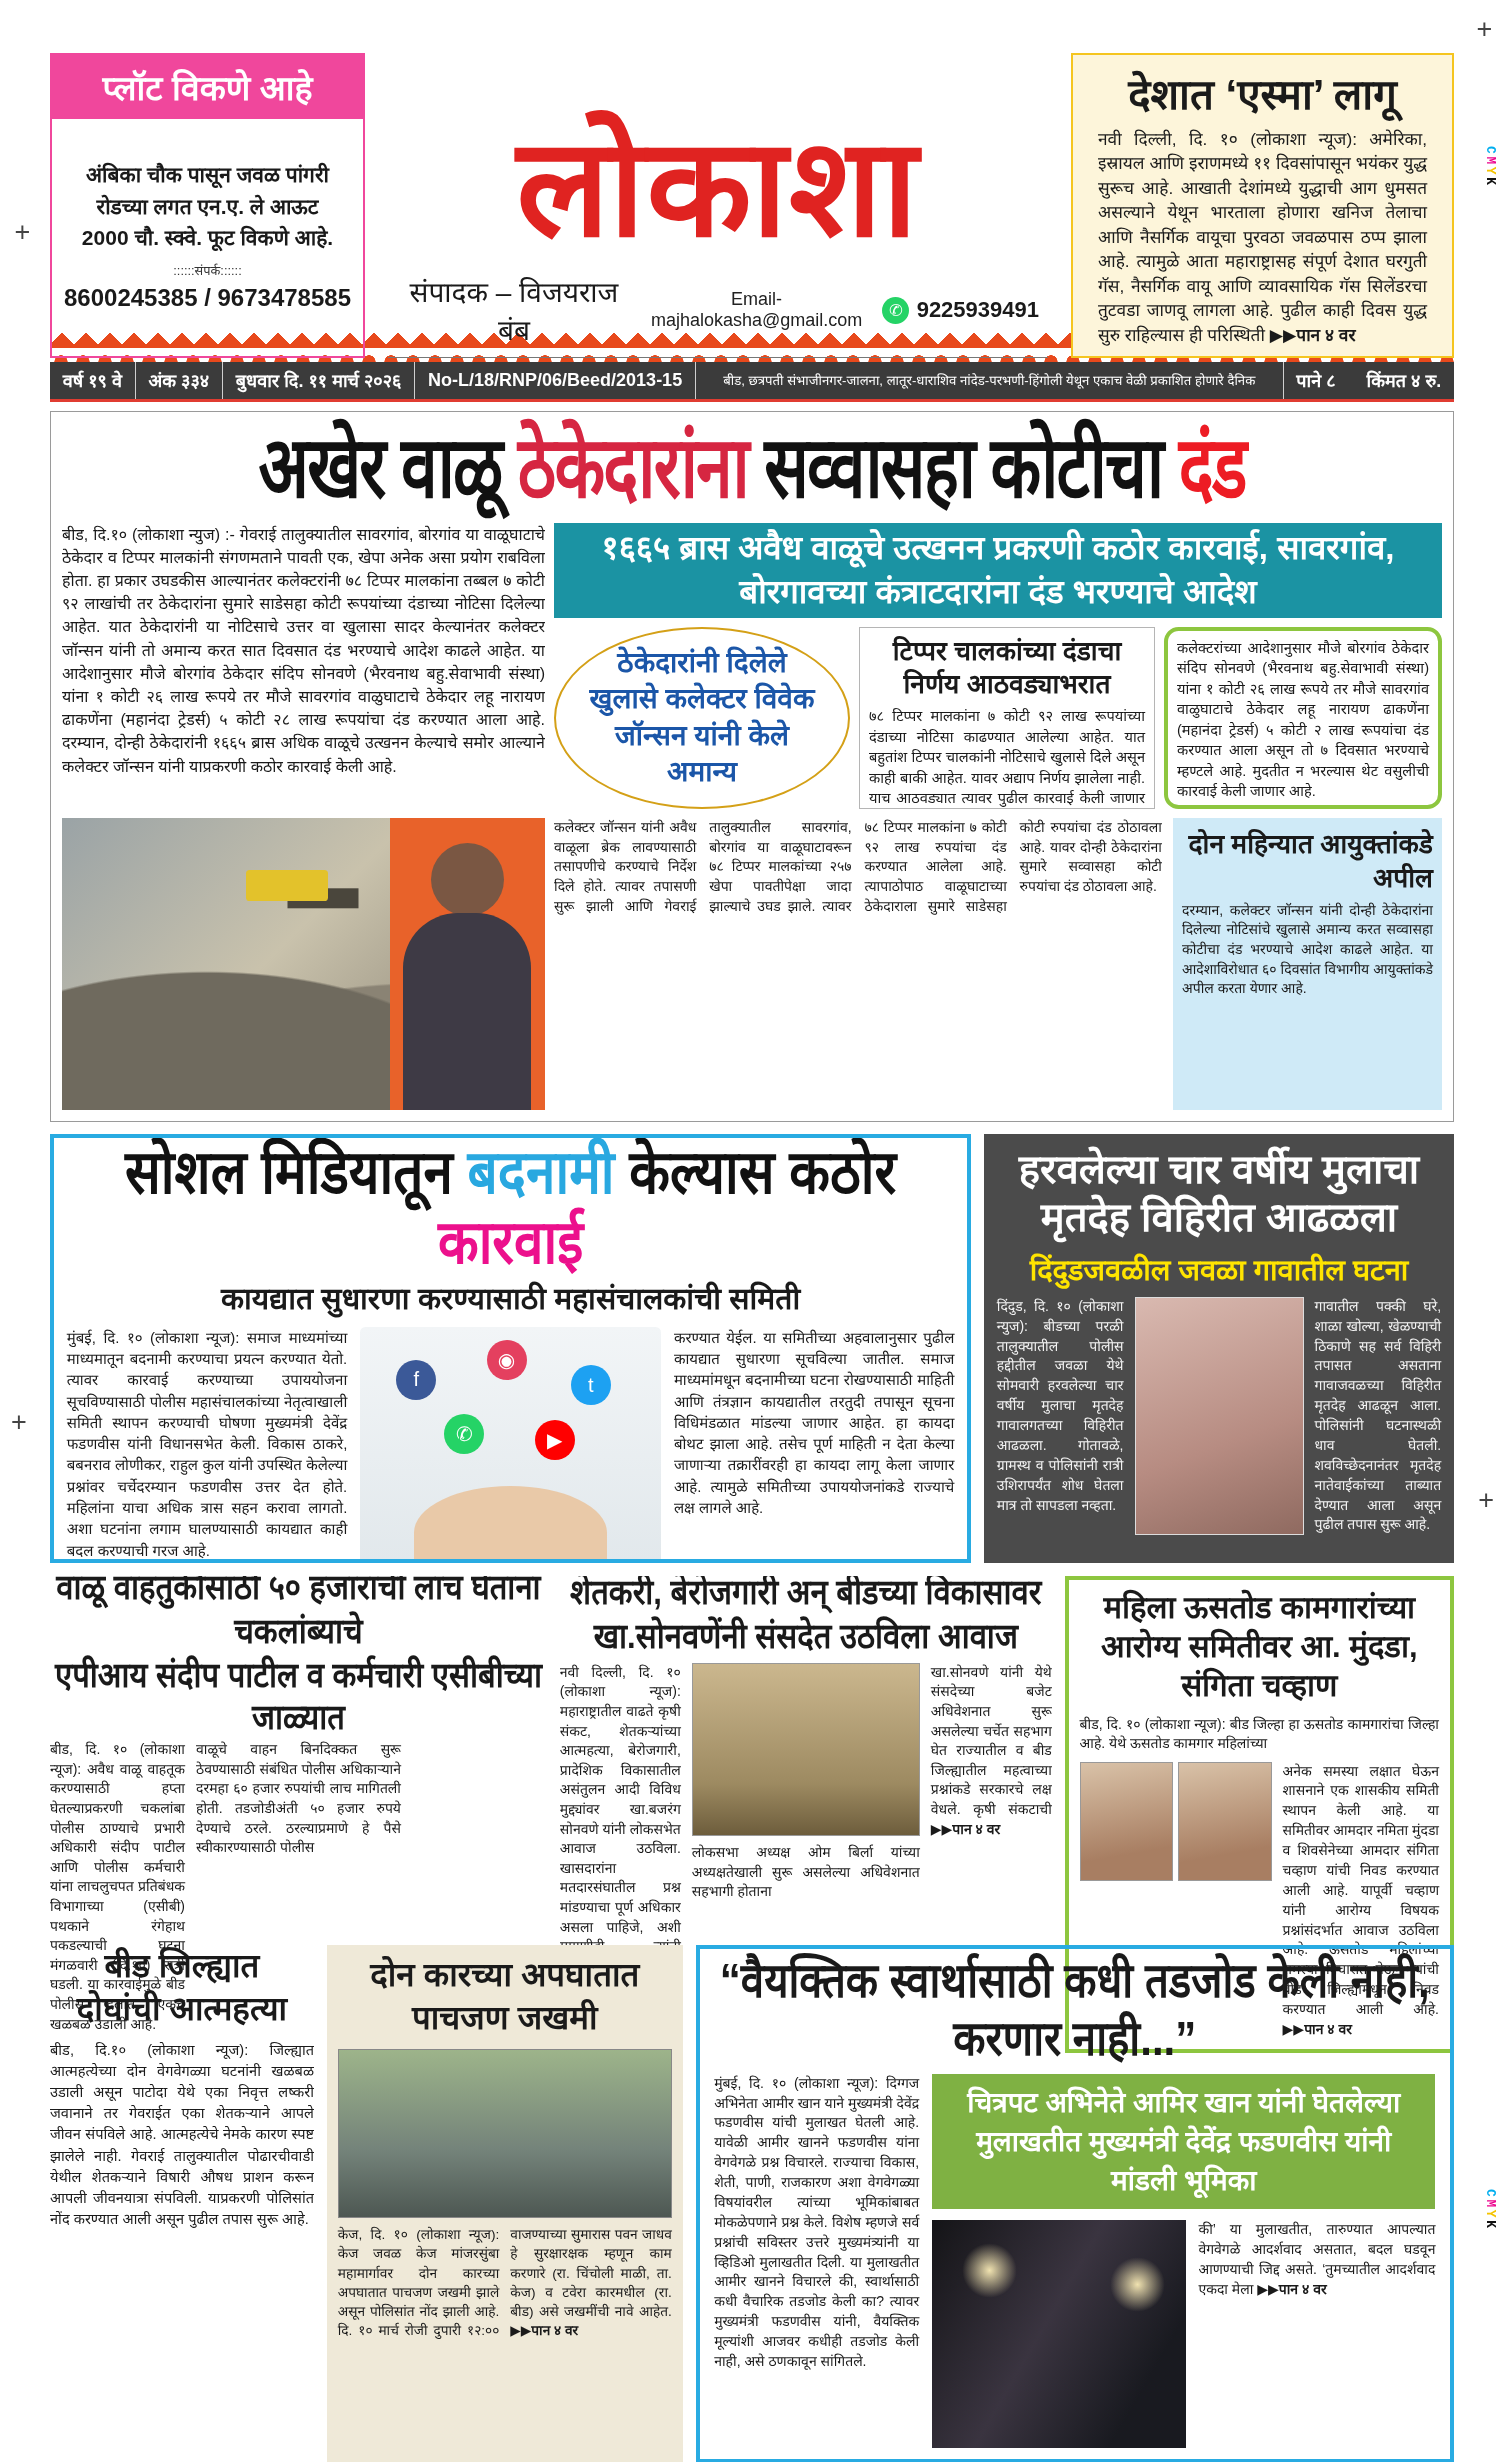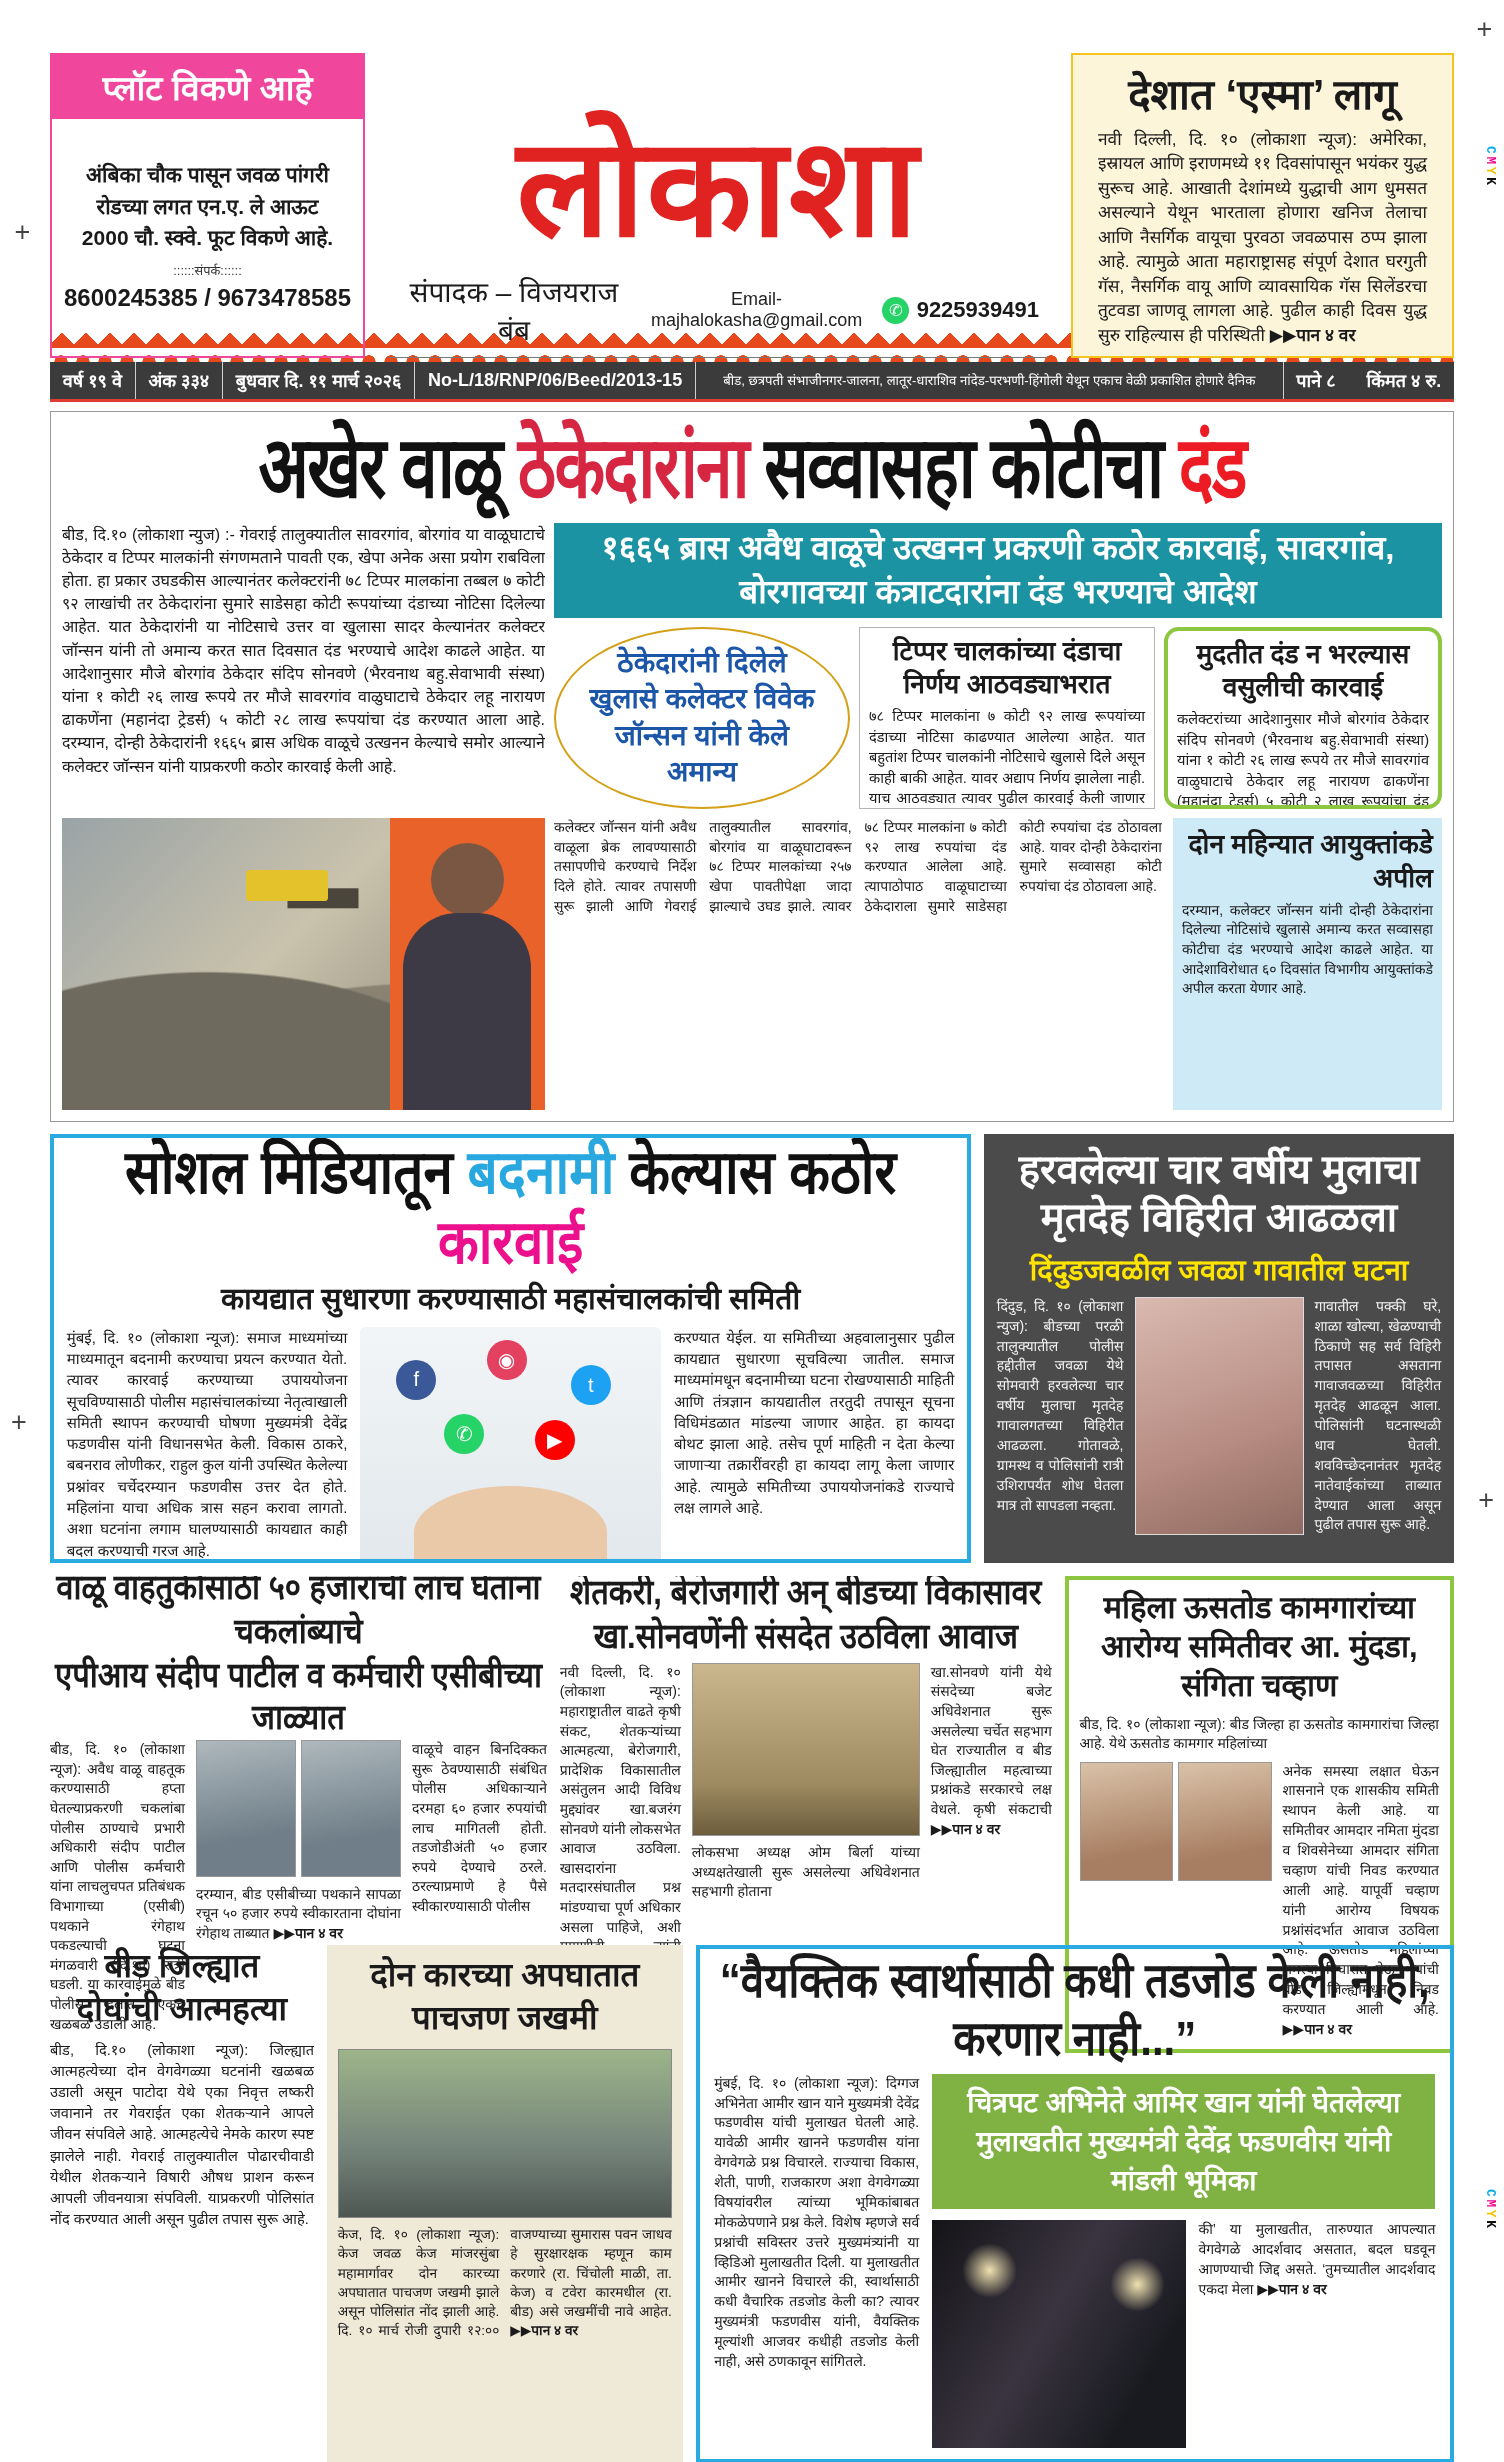--- a/index.html
+++ b/index.html
@@ -200,21 +200,20 @@
         <div class="tealbox">१६६५ ब्रास अवैध वाळूचे उत्खनन प्रकरणी कठोर कारवाई, सावरगांव, बोरगावच्या कंत्राटदारांना दंड भरण्याचे आदेश</div>
 
         <div class="oval">ठेकेदारांनी दिलेले खुलासे कलेक्टर विवेक जॉन्सन यांनी केले अमान्य</div>
 
         <div class="panel">
           <div class="pttl">टिप्पर चालकांच्या दंडाचा निर्णय आठवड्याभरात</div>
           <div class="pbd">७८ टिप्पर मालकांना ७ कोटी ९२ लाख रूपयांच्या दंडाच्या नोटिसा काढण्यात आलेल्या आहेत. यात बहुतांश टिप्पर चालकांनी नोटिसाचे खुलासे दिले असून काही बाकी आहेत. यावर अद्याप निर्णय झालेला नाही. याच आठवड्यात त्यावर पुढील कारवाई केली जाणार असल्याचे सुत्रांनी सांगितले.</div>
         </div>
 
         <div class="panel green">
-          <div class="pttl">मुदतीत दंड न भरल्यास वसुलीची कारवाई</div>
           <div class="pbd">कलेक्टरांच्या आदेशानुसार मौजे बोरगांव ठेकेदार संदिप सोनवणे (भैरवनाथ बहु.सेवाभावी संस्था) यांना १ कोटी २६ लाख रूपये तर मौजे सावरगांव वाळुघाटाचे ठेकेदार लहू नारायण ढाकणेंना (महानंदा ट्रेडर्स) ५ कोटी २ लाख रूपयांचा दंड करण्यात आला असून तो ७ दिवसात भरण्याचे म्हण्टले आहे. मुदतीत न भरल्यास थेट वसुलीची कारवाई केली जाणार आहे.</div>
         </div>
 
         <div class="leadphoto">
           <div class="mound"></div>
           <div class="excavator"></div>
           <div class="portrait">
             <div class="head"></div>
             <div class="torso"></div>
           </div>
@@ -260,30 +259,20 @@
     </section>
 
     <section class="row3">
       <article class="art">
         <h2 class="hl4">
           <span>वाळू वाहतुकीसाठी ५० हजाराची लाच घेताना चकलांब्याचे</span><br>
           <span>एपीआय संदीप पाटील व कर्मचारी एसीबीच्या जाळ्यात</span>
         </h2>
         <div class="cols2">
           <p>बीड, दि. १० (लोकाशा न्यूज): अवैध वाळू वाहतूक करण्यासाठी हप्ता घेतल्याप्रकरणी चकलांबा पोलीस ठाण्याचे प्रभारी अधिकारी संदीप पाटील आणि पोलीस कर्मचारी यांना लाचलुचपत प्रतिबंधक विभागाच्या (एसीबी) पथकाने रंगेहाथ पकडल्याची घटना मंगळवारी (दि.१०) रात्री घडली. या कारवाईमुळे बीड पोलीस दलात एकच खळबळ उडाली आहे.</p>
-          <div class="midcolstack">
-            <div class="officers">
-              <div></div>
-              <div></div>
-            </div>
-            <p>
-              <span>दरम्यान, बीड एसीबीच्या पथकाने सापळा रचून ५० हजार रुपये स्वीकारताना दोघांना रंगेहाथ ताब्यात</span>
-              <span class="more">▶▶पान ४ वर</span>
-            </p>
-          </div>
           <p>वाळूचे वाहन बिनदिक्कत सुरू ठेवण्यासाठी संबंधित पोलीस अधिकाऱ्याने दरमहा ६० हजार रुपयांची लाच मागितली होती. तडजोडीअंती ५० हजार रुपये देण्याचे ठरले. ठरल्याप्रमाणे हे पैसे स्वीकारण्यासाठी पोलीस</p>
         </div>
       </article>
 
       <article class="art">
         <h2 class="hl4">शेतकरी, बेरोजगारी अन् बीडच्या विकासावर खा.सोनवणेंनी संसदेत उठविला आवाज</h2>
         <div class="parl">
           <p>नवी दिल्ली, दि. १० (लोकाशा न्यूज): महाराष्ट्रातील वाढते कृषी संकट, शेतकऱ्यांच्या आत्महत्या, बेरोजगारी, प्रादेशिक विकासातील असंतुलन आदी विविध मुद्द्यांवर खा.बजरंग सोनवणे यांनी लोकसभेत आवाज उठविला. खासदारांना मतदारसंघातील प्रश्न मांडण्याचा पूर्ण अधिकार असला पाहिजे, अशी मागणीही त्यांनी सभागृहात केली. दरम्यान, सभागृहात महत्वाच्या प्रश्नांकडे करून देशाचे लक्ष वेधले.</p>
           <div>
             <div class="parlphoto"></div>

